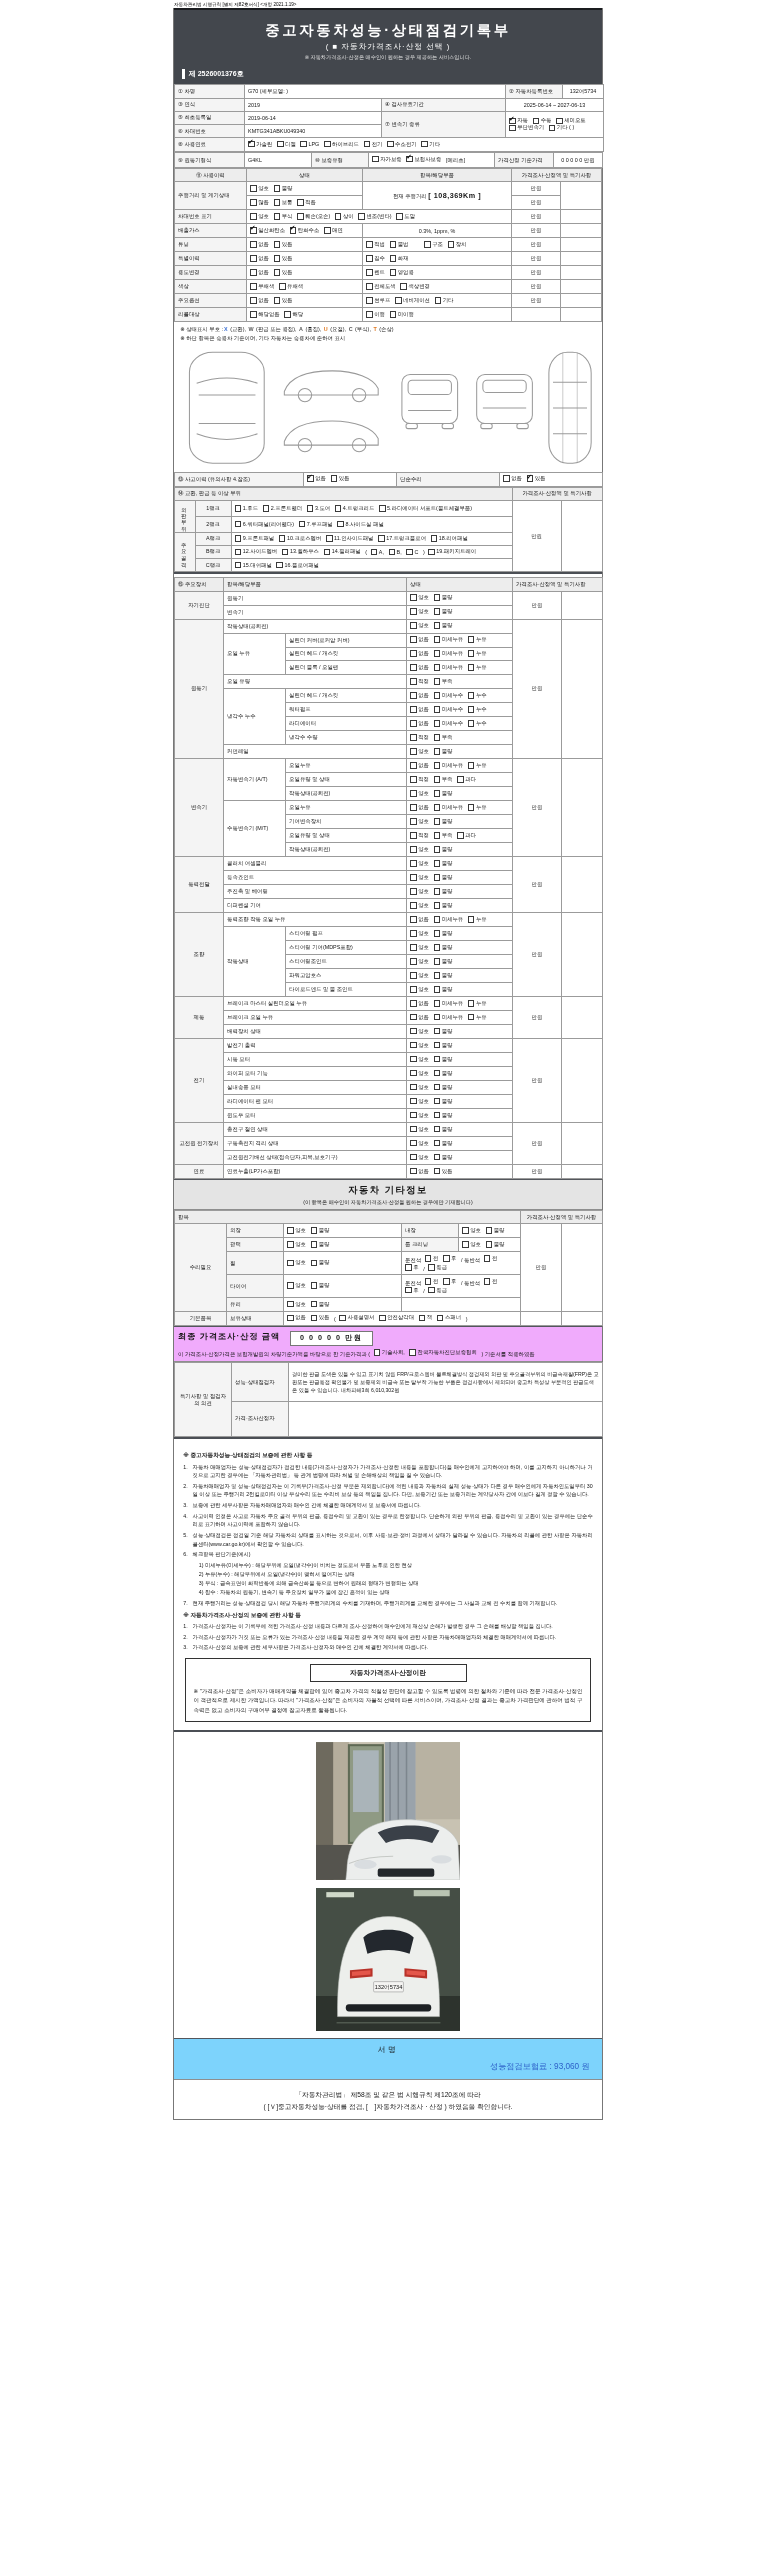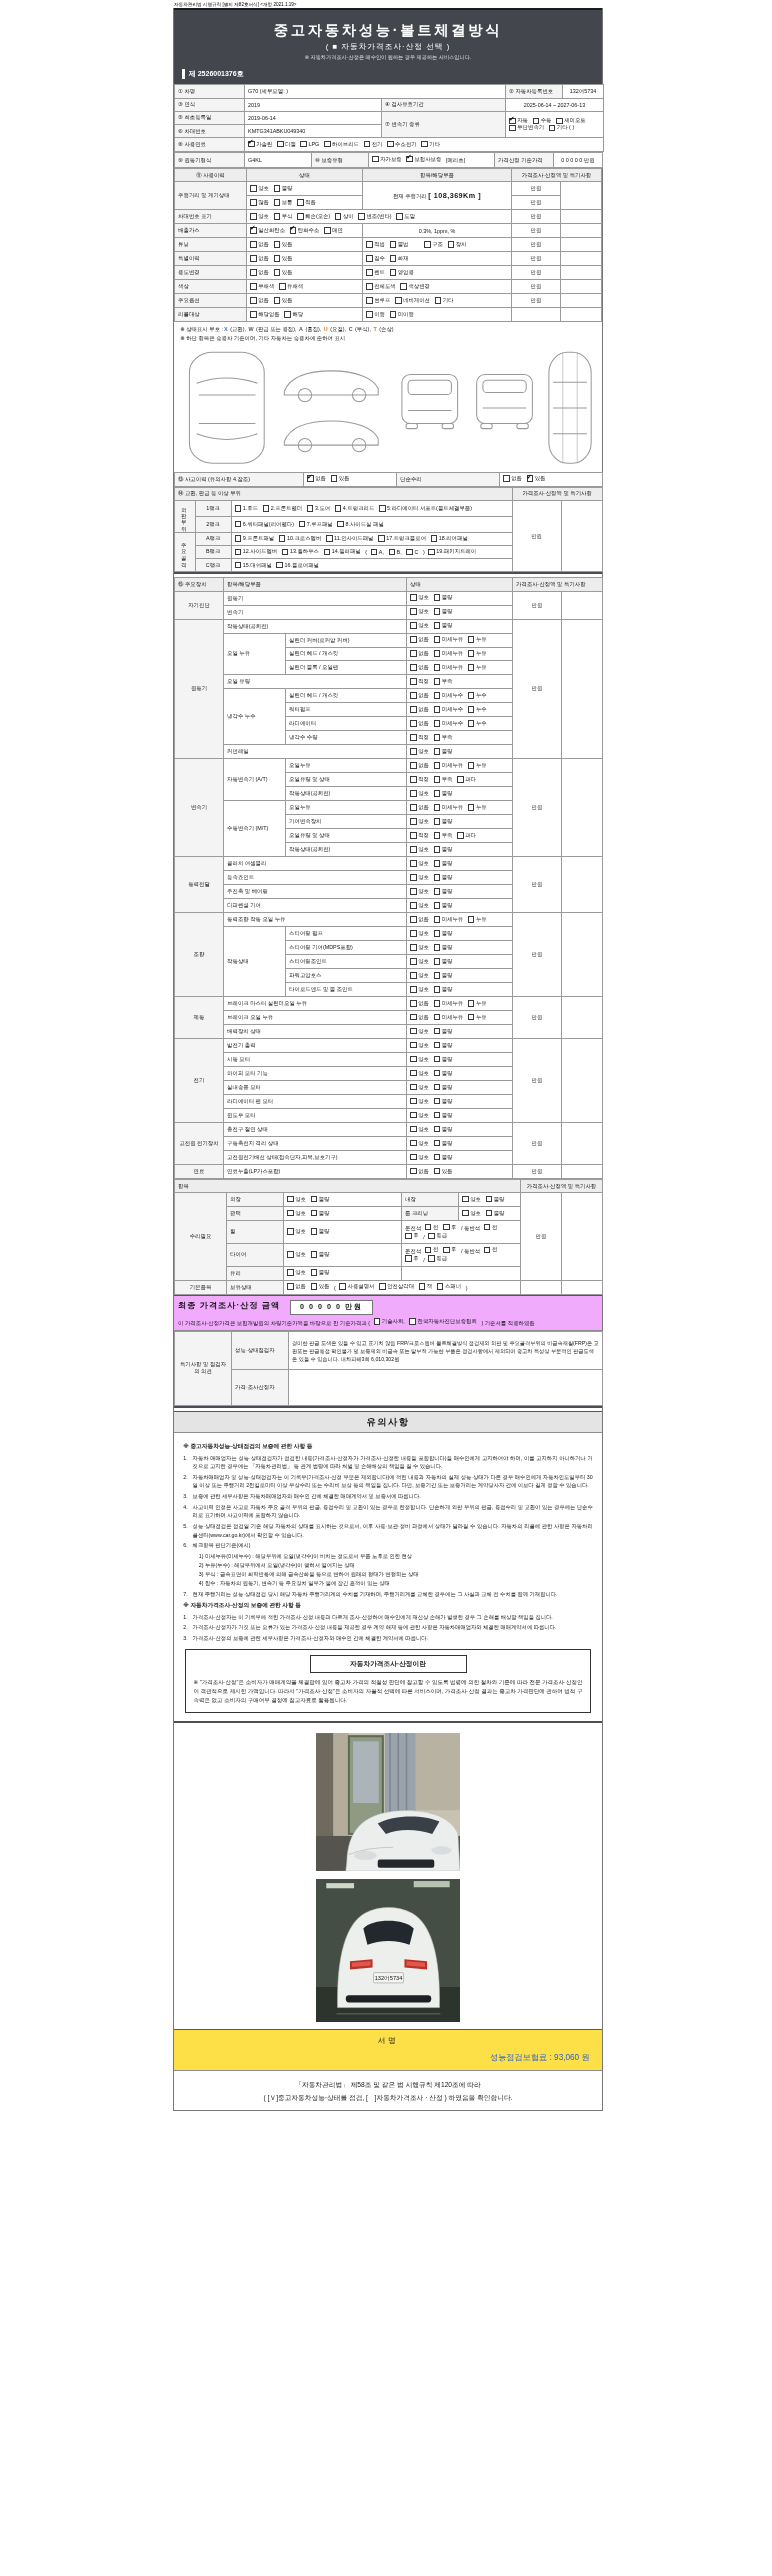--- a/index.html
+++ b/index.html
@@ -49,34 +49,34 @@
   .np{display:flex;margin:2.1px 0;}
   .np .nn{width:9.3px;flex:none;}
   .np .ntext{flex:1;text-align:justify;}
   .nsub{margin:0.5px 0 0.5px 15.5px;}
   .nbox{border:1px solid #333;margin:6.2px 2.1px 3.1px;padding:5.2px 7.2px 6.2px;}
   .nbox .nbt{border:0.5px solid #333;width:155px;margin:0 auto 5.2px;text-align:center;font-weight:bold;font-size:6.7px;padding:2.6px 0;}
   .nbox .nbp{font-size:5.5px;line-height:1.65;text-align:justify;}
   
   .photo{display:block;margin:7.2px auto;}
   
-  .signband{background:#fde047;border-top:1.5px solid #53565c;border-bottom:0.5px solid #8e8e8e;padding:6.2px 12.4px 7.2px;}
+  .signband{background:#7dd3fc;border-top:1.5px solid #53565c;border-bottom:0.5px solid #8e8e8e;padding:6.2px 12.4px 7.2px;}
   .signband .s1{text-align:center;font-size:7.7px;letter-spacing:2.6px;}
   .signband .s2{text-align:right;font-size:8.2px;margin-top:6.2px;}
   .footer{padding:8.2px 0 6.2px;text-align:center;font-size:6.7px;line-height:1.8;background:#fff;}
 </style>
 </head>
 <body>
 
 <div class="topline">자동차관리법 시행규칙 [별지 제82호서식] &lt;개정 2021.1.19&gt;</div>
 
 <div class="page">
 
   <div class="dark">
-    <h1>중고자동차성능·볼트체결방식</h1>
+    <h1>중고자동차성능·상태점검기록부</h1>
     <div class="sub">( ■ 자동차가격조사·산정 선택 )</div>
     <div class="subnote">※ 자동차가격조사·산정은 매수인이 원하는 경우 제공하는 서비스입니다.</div>
     <div class="docno">제 2526001376호</div>
   </div>
 
   <table class="t">
     <colgroup>
         <col style="width:70px">
         <col style="width:137px">
         <col style="width:67px">
@@ -1120,20 +1120,24 @@
             </span><span class="cbi">
               <span class="cb"></span>
               <span class="cbl">있음</span>
             </span></td>
           <td class="price">만원</td>
           <td></td>
         </tr>
       </tbody>
   </table>
 
+  <div class="band">
+    <div class="bt">자동차 기타정보</div>
+    <div class="bn">(이 항목은 매수인이 자동차가격조사·산정을 원하는 경우에만 기재합니다)</div>
+  </div>
   <table class="t">
     <colgroup>
         <col style="width:52px">
         <col style="width:57px">
         <col style="width:118px">
         <col style="width:57px">
         <col style="width:62px">
         <col style="width:41px">
         <col style="width:41px">
       </colgroup>
@@ -1299,23 +1303,20 @@
       <tr>
         <td class="lab">가격·조사산정자</td>
         <td style="height:29px"></td>
       </tr>
     </tbody>
   </table>
 
   <div class="thick"></div>
   <div class="gap"></div>
 
-  <div class="band">
-    <div class="bt">유의사항</div>
-  </div>
   <div class="notice-body">
     <div class="nhead">※ 중고자동차성능·상태점검의 보증에 관한 사항 등</div>
     <div id="noticeSec1">
         <div class="np">
           <span class="nn">1.</span>
           <span class="ntext">자동차 매매업자는 성능·상태점검자가 점검한 내용(가격조사·산정자가 가격조사·산정한 내용을 포함합니다)을 매수인에게 고지하여야 하며, 이를 고지하지 아니하거나 거짓으로 고지한 경우에는 「자동차관리법」 등 관계 법령에 따라 처벌 및 손해배상의 책임을 질 수 있습니다.</span>
         </div>
         <div class="np">
           <span class="nn">2.</span>
           <span class="ntext">자동차매매업자 및 성능·상태점검자는 이 기록부(가격조사·산정 부분은 제외합니다)에 적힌 내용과 자동차의 실제 성능·상태가 다른 경우 매수인에게 자동차인도일부터 30일 이상 또는 주행거리 2천킬로미터 이상 무상수리 또는 수리비 보상 등의 책임을 집니다. 다만, 보증기간 또는 보증거리는 계약당사자 간에 이보다 길게 정할 수 있습니다.</span>

